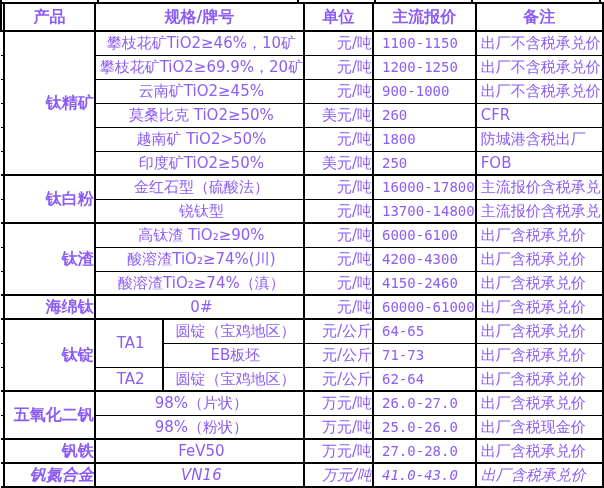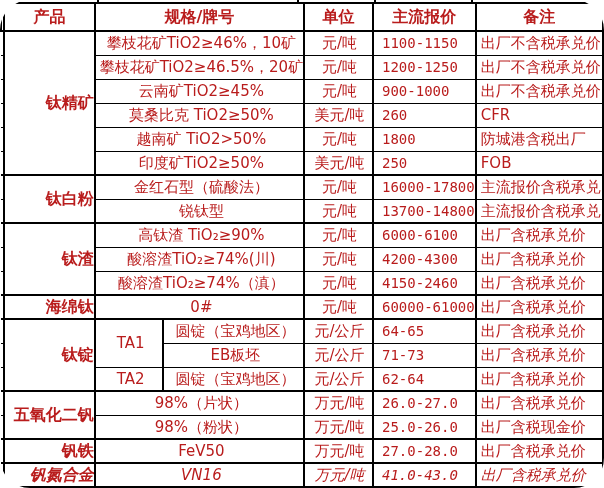--- a/index.html
+++ b/index.html
@@ -1,23 +1,22 @@
 <!DOCTYPE html>
 <html><head>
 <meta charset="utf-8">
 <style>
   html,body { margin:0; padding:0; background:#ffffff; }
   .canvas {
     position:relative;
     width:604px; height:488px;
     background:#ffffff;
-    color:#b91c1c;
+    color:#8b5cf6;
     font-family:"DejaVu Sans", sans-serif;
     overflow:hidden;
-    border-radius:30px;
   }
   table.price-table {
     position:absolute; top:2px; left:0;
     border-collapse:collapse;
     table-layout:fixed;
   }
   .price-table th, .price-table td {
     border:1px solid #000;
     border-left-width:2px;
     border-right-width:2px;
@@ -39,21 +38,21 @@
   .price-table tr { height:24px; }
   .price-table tr.g td { border-top-width:2px; }
   .price-table tr.last td { border-bottom-width:2px;font-style:italic; }
   td.sliver { border-left:0; padding:0; }
   td.prod {
     font-weight:bold;
     text-align:right;
     font-size:16px;
   }
   td.spec, td.brand { text-align:center; padding-left:4px; }
-  td.unit { text-align:center; padding-left:2px; }
+  td.unit { text-align:right; padding-left:2px; }
   td.price {
     text-align:left; padding-left:8px;
     font-family:"DejaVu Sans Mono", monospace;
     font-size:14px;
   }
   td.note { text-align:left; padding-left:4px;margin-left:36px; }
   .stub {
     position:absolute;
     width:2px; height:2px;
     background:#000;
@@ -103,21 +102,21 @@
       <tr class="g">
         <td class="sliver"></td>
         <td class="prod" rowspan="6">钛精矿</td>
         <td class="spec" colspan="2">攀枝花矿TiO2≥46%，10矿</td>
         <td class="unit">元/吨</td>
         <td class="price">1100-1150</td>
         <td class="note">出厂不含税承兑价</td>
       </tr>
       <tr>
         <td class="sliver"></td>
-        <td class="spec" colspan="2">攀枝花矿TiO2≥46.5%，20矿</td>
+        <td class="spec" colspan="2">攀枝花矿TiO2≥69.9%，20矿</td>
         <td class="unit">元/吨</td>
         <td class="price">1200-1250</td>
         <td class="note">出厂不含税承兑价</td>
       </tr>
       <tr>
         <td class="sliver"></td>
         <td class="spec" colspan="2">云南矿TiO2≥45%</td>
         <td class="unit">元/吨</td>
         <td class="price">900-1000</td>
         <td class="note">出厂不含税承兑价</td>

